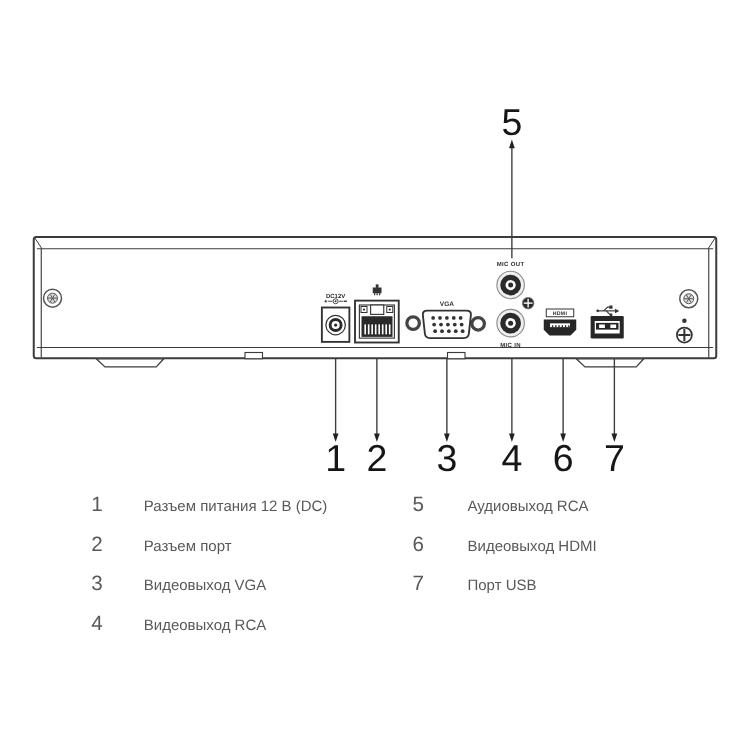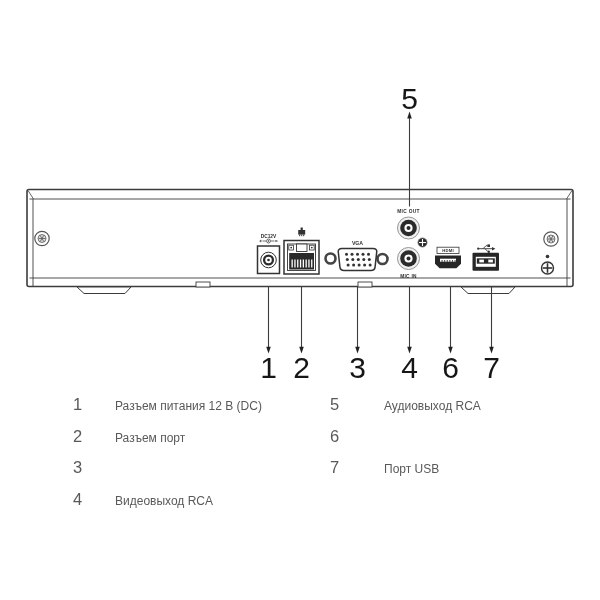--- a/index.html
+++ b/index.html
@@ -13,21 +13,21 @@
     fill:#2e2e2e;
   }
   .co-num{
     position:absolute;width:34px;text-align:center;
     font-size:30px;line-height:32px;color:#161616;
   }
   .legend-col{position:absolute;display:flex;flex-direction:column;}
   .legend-row{display:flex;align-items:baseline;height:19px;margin-bottom:12.5px;}
   .lg-num{width:20px;font-size:16.5px;color:#595959;}
   .lg-text{margin-left:22px;font-size:12px;color:#595959;white-space:nowrap;}
-  .legend-col.right .lg-text{margin-left:34px;}
+  .legend-col.right .lg-text{margin-left:24px;}
 </style>
 </head>
 <body>
 
 <div class="stage">
 
   <svg width="600" height="600" viewBox="0 0 600 600">
 
     <g stroke="#3c3c3c" fill="none">
       <rect x="27" y="189.5" width="546" height="97" rx="2" fill="#ffffff" stroke-width="1.6"></rect>
@@ -227,34 +227,36 @@
     <div class="legend-row">
       <span class="lg-num">1</span>
       <span class="lg-text">Разъем питания 12 В (DC)</span>
     </div>
     <div class="legend-row">
       <span class="lg-num">2</span>
       <span class="lg-text">Разъем порт</span>
     </div>
     <div class="legend-row">
       <span class="lg-num">3</span>
+      <span class="lg-text">Видеовыход VGA</span>
     </div>
     <div class="legend-row">
       <span class="lg-num">4</span>
       <span class="lg-text">Видеовыход RCA</span>
     </div>
   </div>
 
   <div class="legend-col right" style="left:330px;top:395px;">
     <div class="legend-row">
       <span class="lg-num">5</span>
       <span class="lg-text">Аудиовыход RCA</span>
     </div>
     <div class="legend-row">
       <span class="lg-num">6</span>
+      <span class="lg-text">Видеовыход HDMI</span>
     </div>
     <div class="legend-row">
       <span class="lg-num">7</span>
       <span class="lg-text">Порт USB</span>
     </div>
   </div>
 
 </div>
 
 </body></html>

